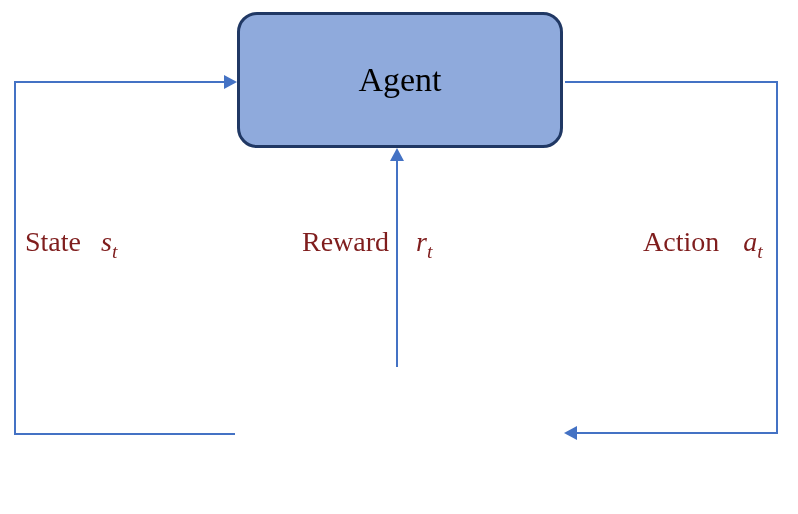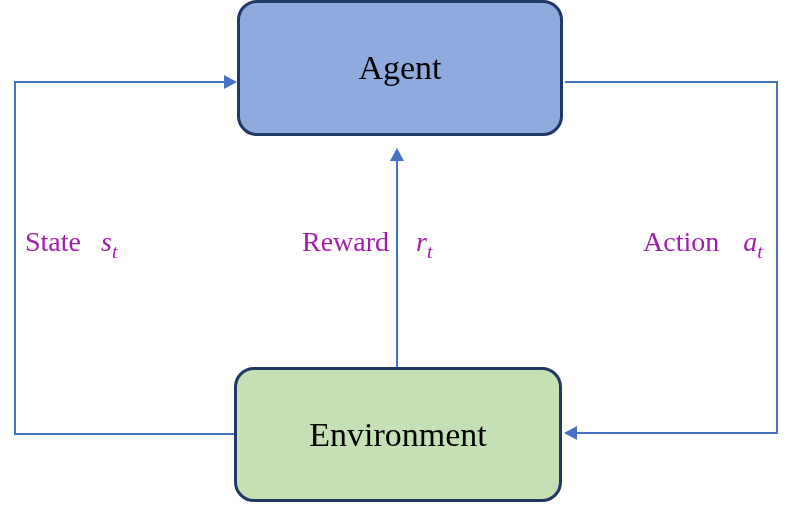--- a/index.html
+++ b/index.html
@@ -21,21 +21,21 @@
     border: 3px solid #203864;
     border-radius: 20px;
     display: flex;
     align-items: center;
     justify-content: center;
     box-sizing: border-box;
     font-size: 34px;
     color: #000000;
   }
   .node-agent {
-    left: 237px; top: 0;
+    left: 237px; top: 12px;
     width: 326px; height: 136px;
     background: #8FAADC;
   }
   .node-environment {
     left: 234px; top: 367px;
     width: 328px; height: 135px;
     background: #C5E0B4;
   }
   
   .line {
@@ -72,21 +72,21 @@
     border-bottom: 7px solid transparent;
     border-right: 13px solid #4472C4;
   }
   
   .edge-label {
     position: absolute;
     top: 226px;
     display: inline-flex;
     align-items: baseline;
     font-size: 28px;
-    color: #a21caf;
+    color: #7f1d1d;
     white-space: nowrap;
   }
   .edge-label .word { font-style: normal; }
   .edge-label .var {
     font-style: italic;
   }
   .edge-label sub {
     font-style: italic;
     font-size: 70%;
     line-height: 0;
@@ -112,23 +112,20 @@
   <div class="line line-mid-vert"></div>
 
   <div class="arrow arrow-right"></div>
   <div class="arrow arrow-up"></div>
   <div class="arrow arrow-left"></div>
 
   <div class="node node-agent">
     <span>Agent</span>
   </div>
 
-  <div class="node node-environment">
-    <span>Environment</span>
-  </div>
 
   <div class="edge-label label-state">
     <span class="word">State</span>
     <span class="var"><span>s</span><sub>t</sub></span>
   </div>
 
   <div class="edge-label label-reward">
     <span class="word">Reward</span>
     <span class="var"><span>r</span><sub>t</sub></span>
   </div>

